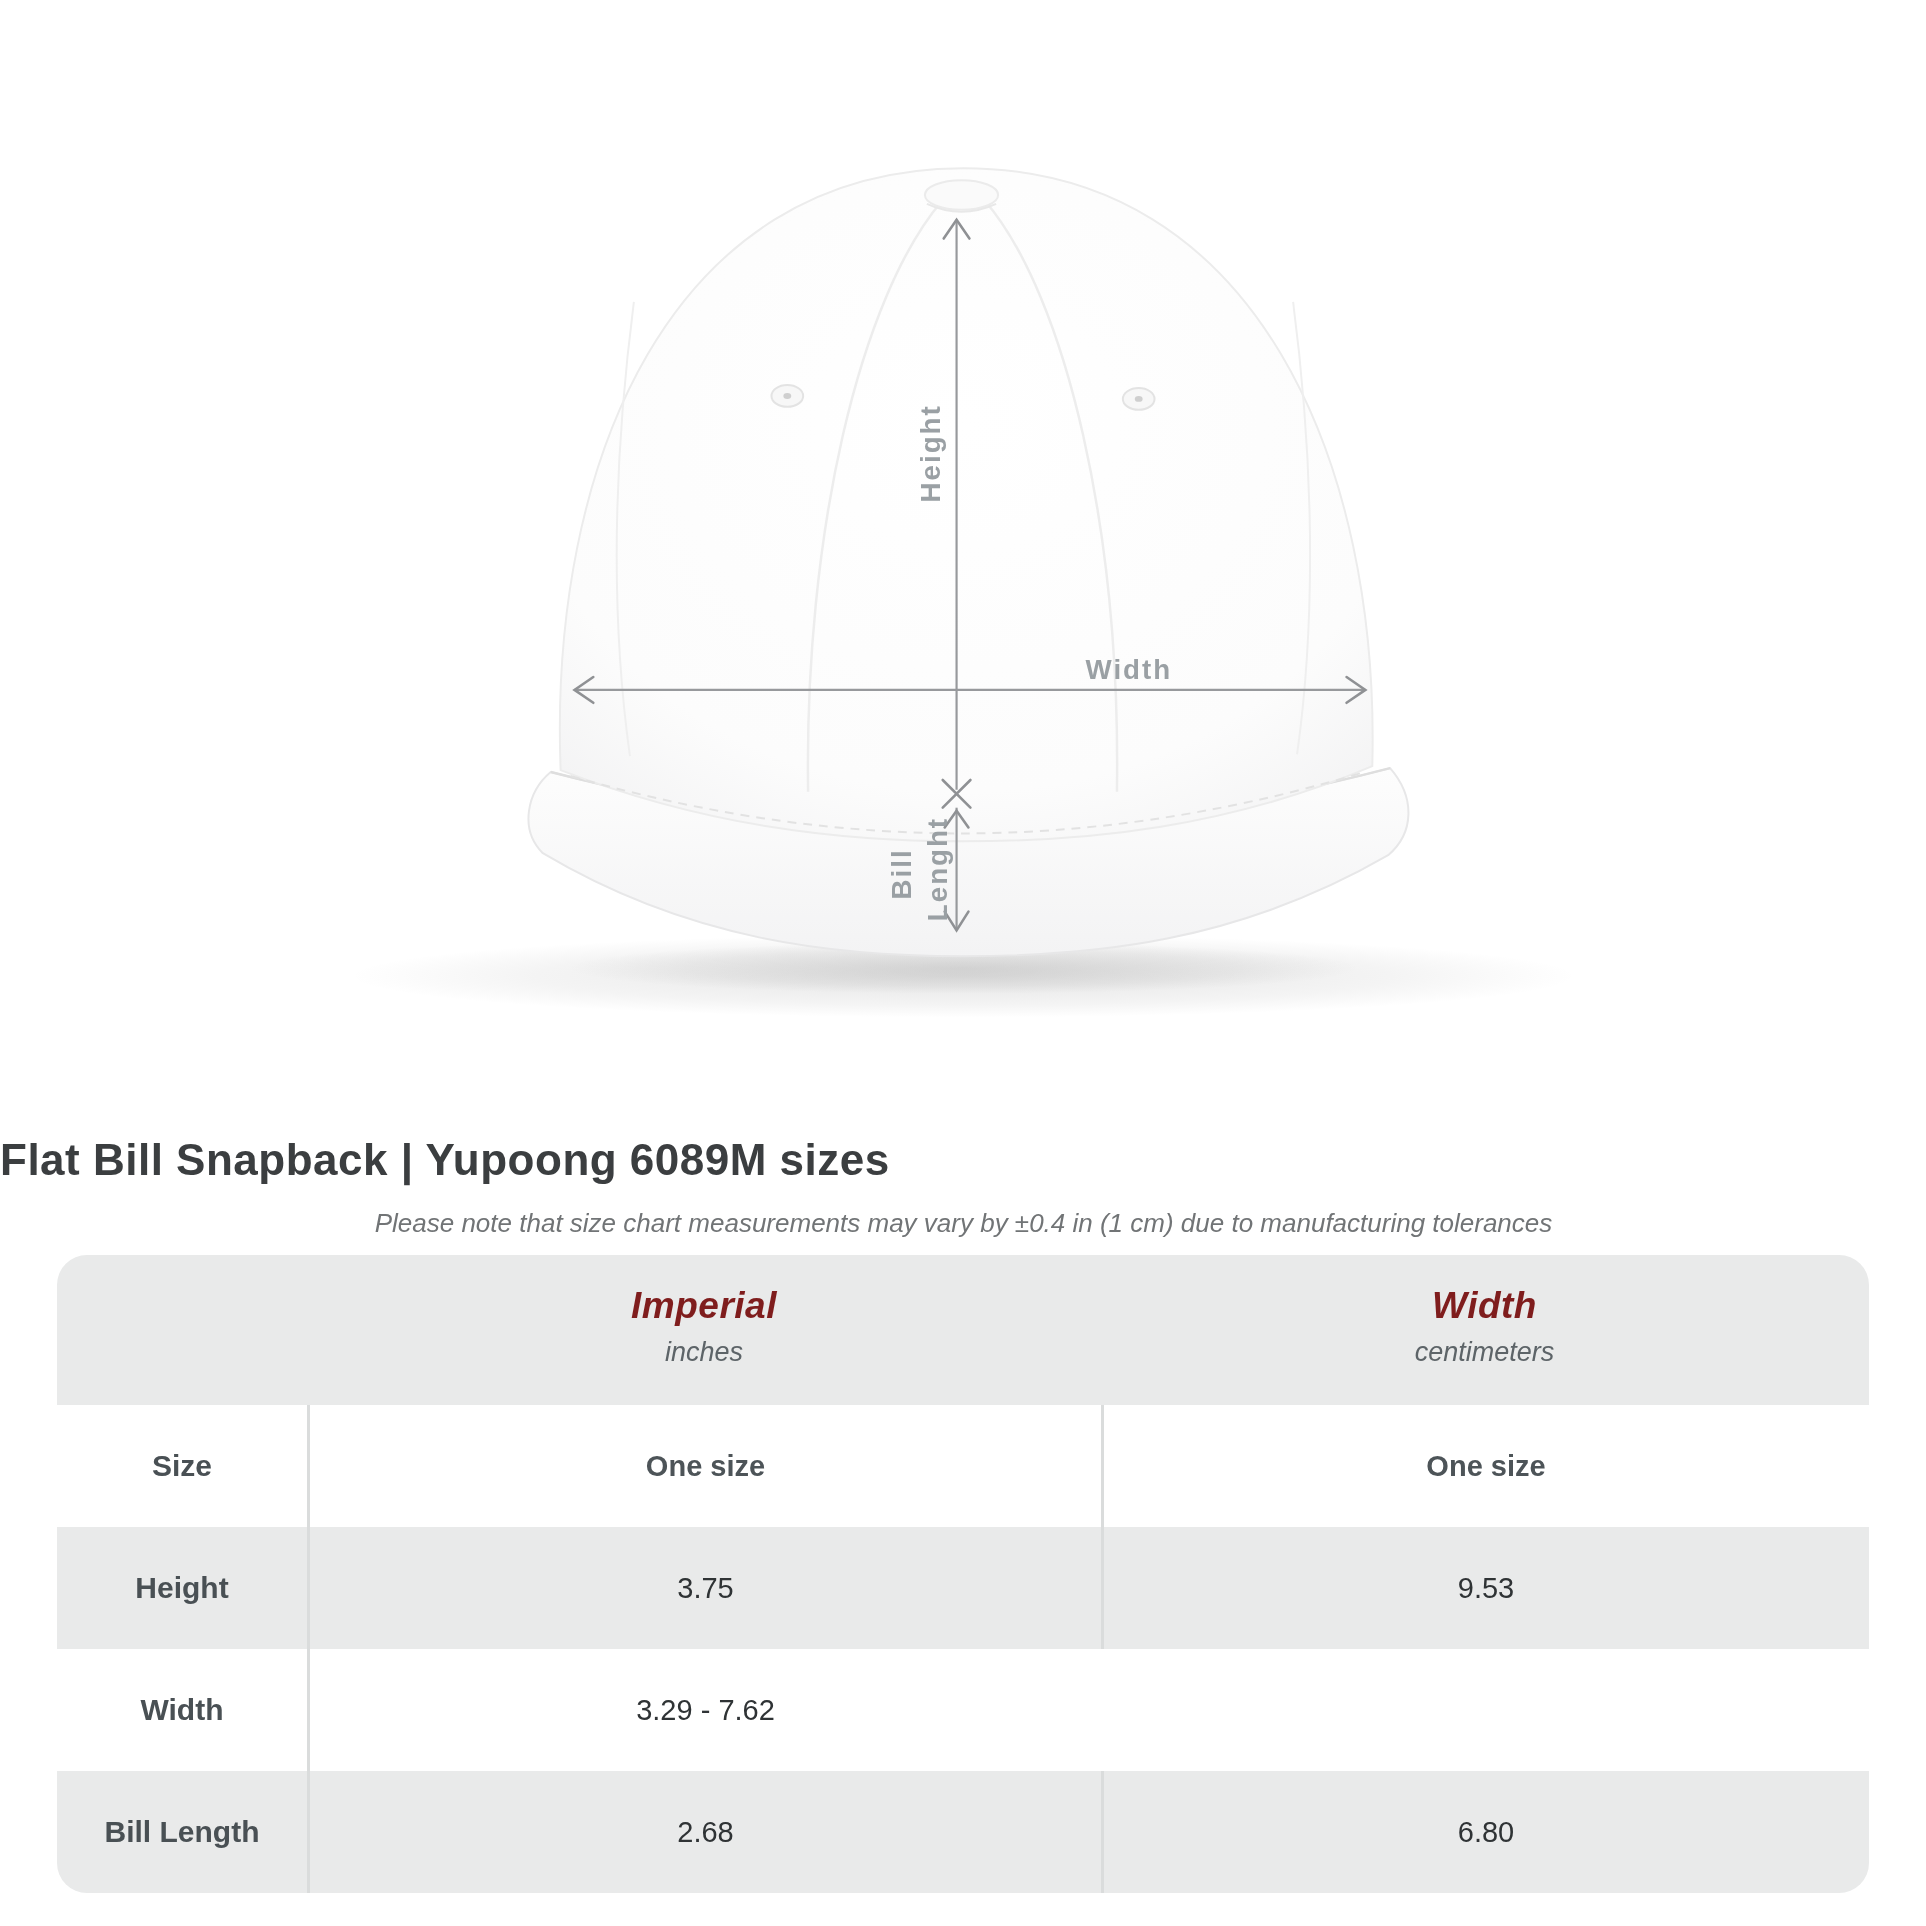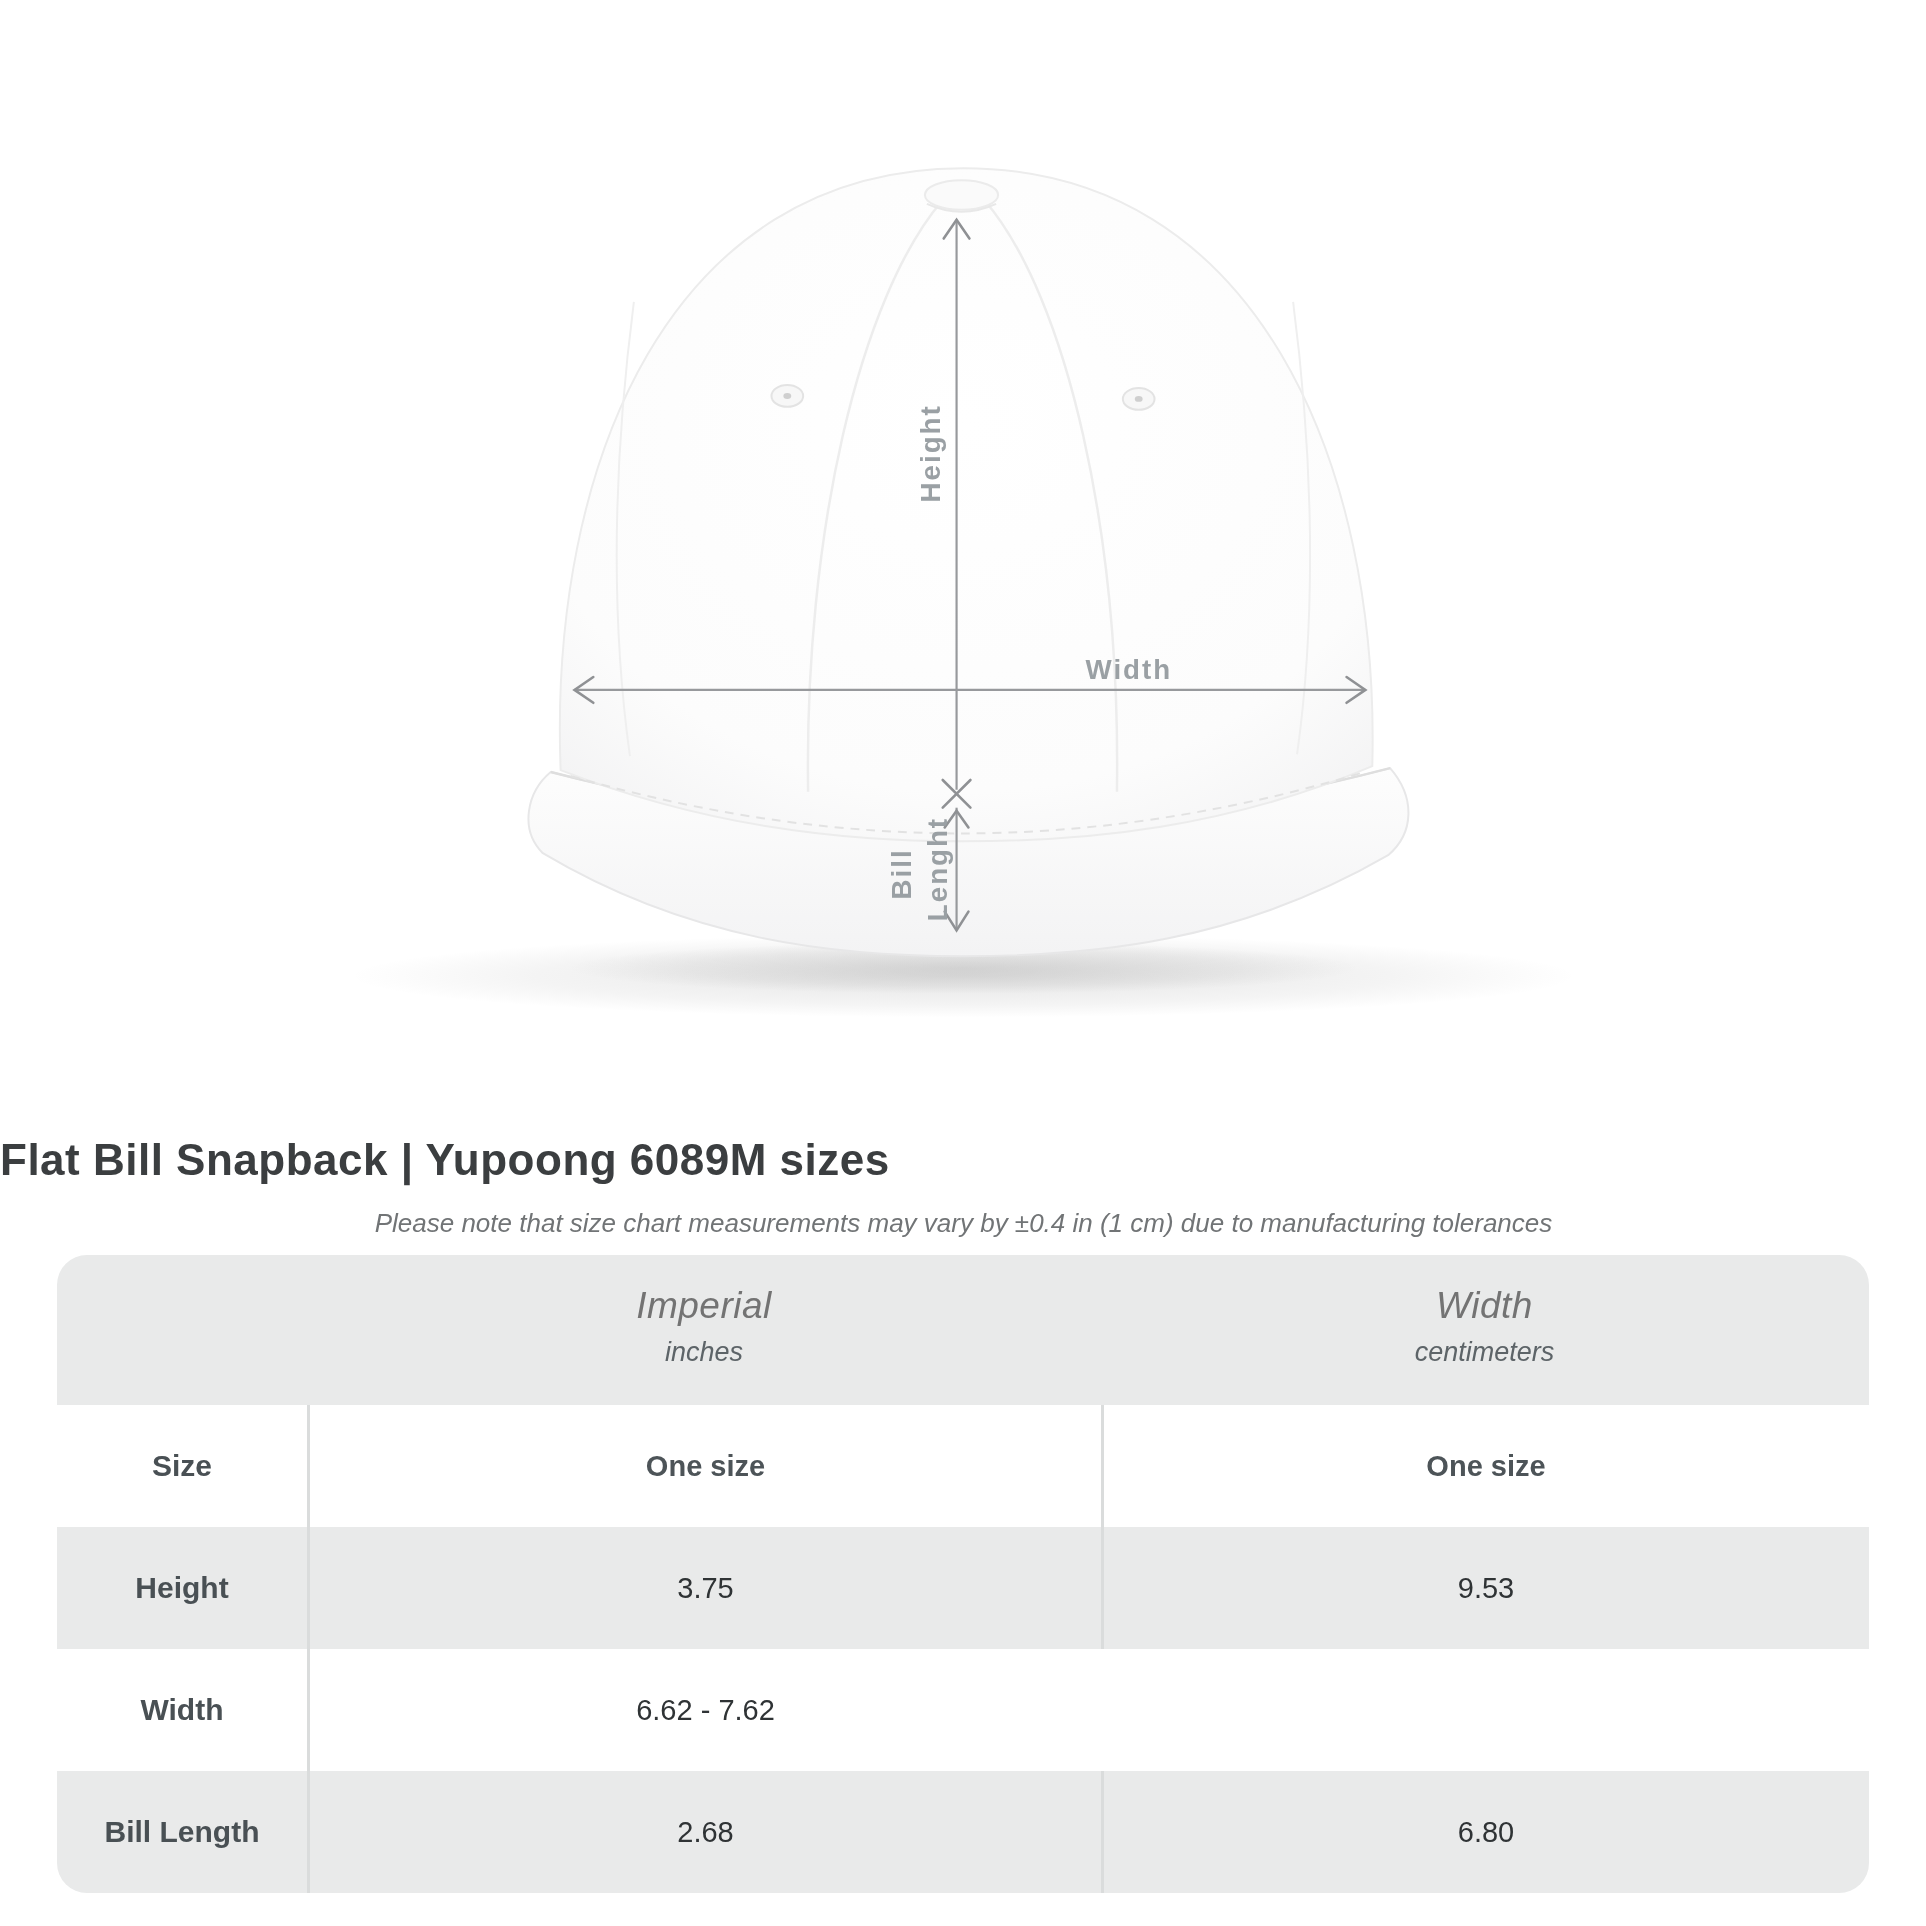--- a/index.html
+++ b/index.html
@@ -43,21 +43,21 @@
   .thead {
     display:grid; grid-template-columns:250px 794px 767px;
     height:150px;
     background:#e9eaea;
     border-radius:30px 30px 0 0;
   }
   .th {
     display:flex; flex-direction:column; align-items:center; justify-content:flex-start;
     padding-top:30px; gap:10px;
   }
-  .th-title { font-size:37px; font-weight:400; font-style:italic; color:#737373; letter-spacing:0.5px; }
+  .th-title { font-size:37px; font-weight:700; font-style:italic; color:#7f1d1d; letter-spacing:0.5px; }
   .th-unit  { font-size:27px; font-style:italic; color:#5d6468; }
 
   .trow {
     display:grid; grid-template-columns:250px 794px 767px;
     height:122px;
     text-align:center;
   }
   .trow-stripe { background:#e9eaea; }
   .trow-last   { border-radius:0 0 30px 30px; }
   .cell {
@@ -178,21 +178,21 @@
   </div>
 
   <div class="trow trow-stripe">
     <div class="cell cell-label">Height</div>
     <div class="cell cell-value">3.75</div>
     <div class="cell cell-value">9.53</div>
   </div>
 
   <div class="trow">
     <div class="cell cell-label">Width</div>
-    <div class="cell cell-value">6.62 - 7.62</div>
+    <div class="cell cell-value">3.29 - 7.62</div>
   </div>
 
   <div class="trow trow-stripe trow-last">
     <div class="cell cell-label">Bill Length</div>
     <div class="cell cell-value">2.68</div>
     <div class="cell cell-value">6.80</div>
   </div>
 
 </div>
 

